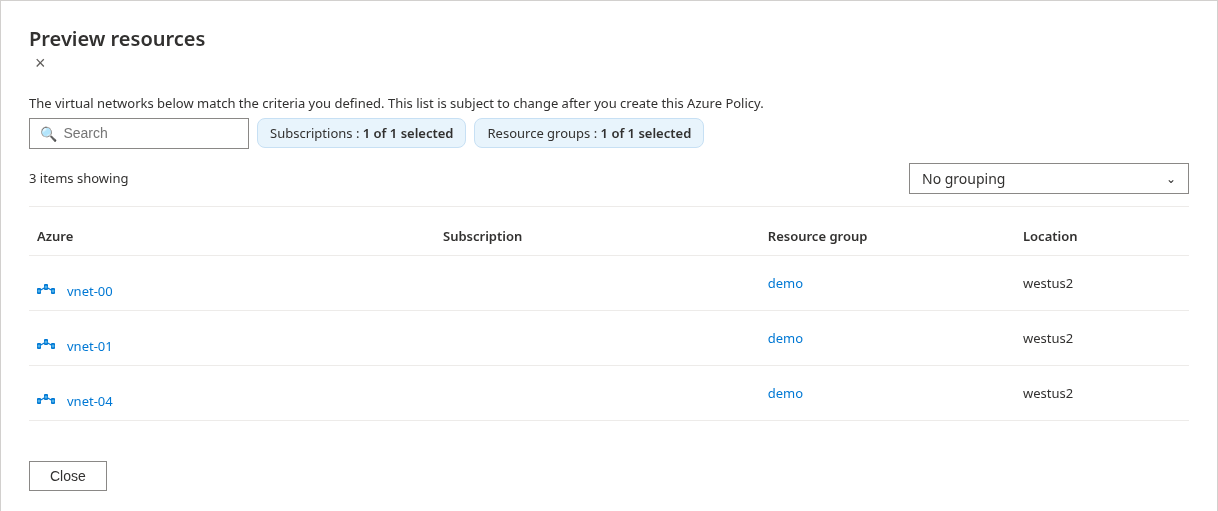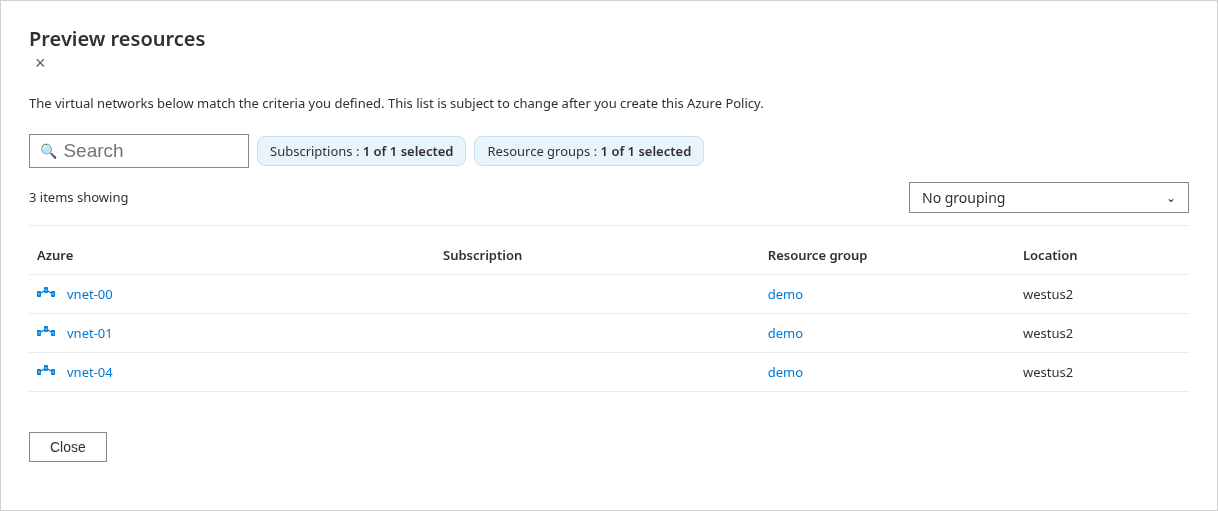--- a/index.html
+++ b/index.html
@@ -34,21 +34,21 @@
       border: none;
       cursor: pointer;
       font-size: 18px;
       color: #605e5c;
       padding: 2px 6px;
       line-height: 1;
     }
     .description {
       font-size: 13px;
       color: #323130;
-      margin-bottom: 20px;
+      margin-bottom: 4px;
       line-height: 1.5;
     }
     .filters-row {
       display: flex;
       align-items: center;
       gap: 8px;
       margin-bottom: 14px;
       flex-wrap: wrap;
     }
     .search-box {
@@ -60,21 +60,21 @@
       width: 220px;
       background: #fff;
     }
     .search-icon {
       color: #605e5c;
       font-size: 14px;
     }
     .search-input {
       border: none;
       outline: none;
-      font-size: 19px;
+      font-size: 14px;
       color: #323130;
       width: 100%;
       background: transparent;
     }
     .filter-pill {
       background: #e8f4fc;
       border: 1px solid #c7e0f4;
       border-radius: 8px;
       padding: 5px 12px;
       font-size: 13px;
@@ -149,20 +149,21 @@
       vertical-align: middle;
     }
     .vnet-icon {
       width: 18px;
       height: 14px;
     }
     .name-cell {
       display: flex;
       align-items: center;
       gap: 6px;
+      margin-top: 16px;
     }
     .resource-link {
       color: #0078d4;
       text-decoration: none;
     }
     .demo-link {
       color: #0078d4;
       text-decoration: none;
     }
     .footer {

